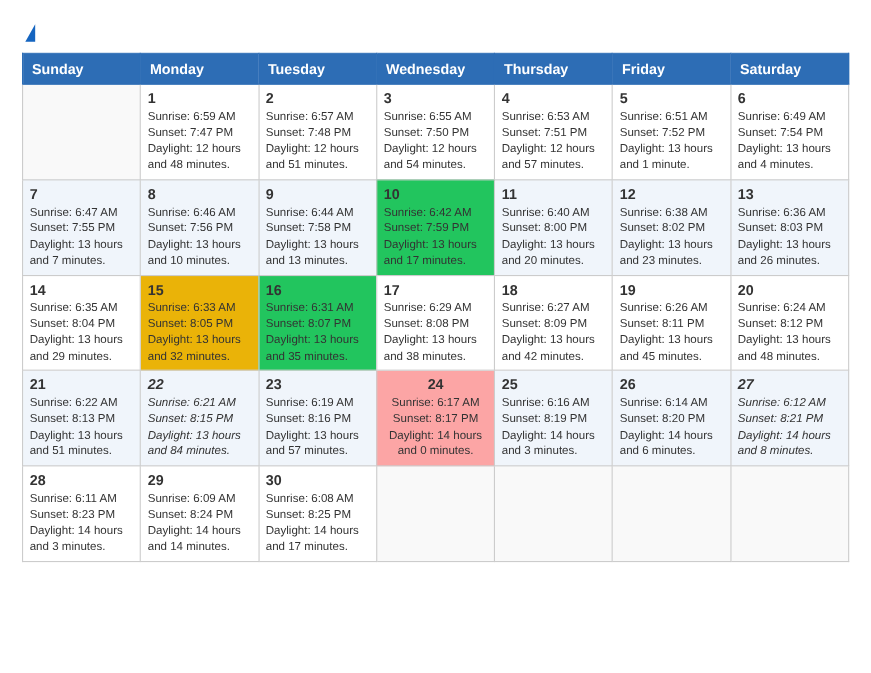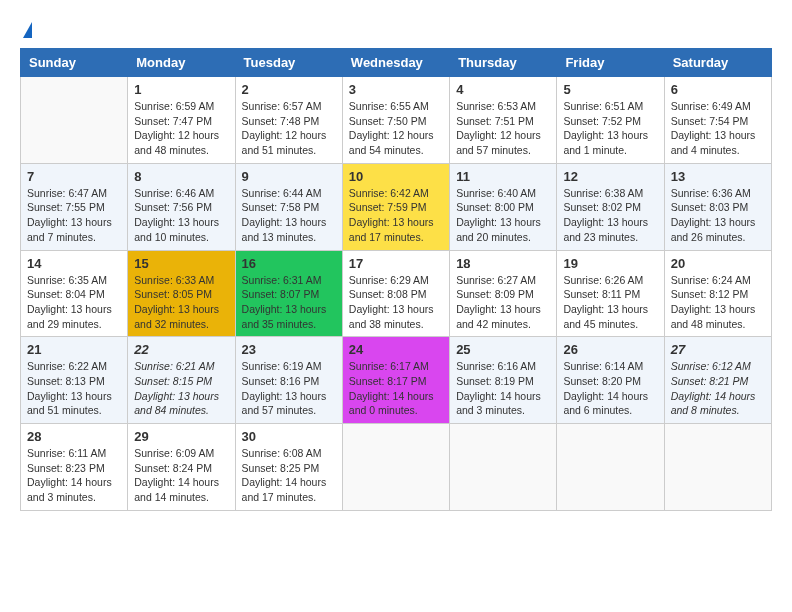--- a/index.html
+++ b/index.html
@@ -138,21 +138,21 @@
           <div class="day-info"><span>Sunrise: 6:47 AM</span><br><span>Sunset: 7:55 PM</span><br><span>Daylight: 13 hours and 7 minutes.</span></div>
         </td>
         <td style="background-color: rgb(240, 245, 251);">
           <span class="day-number">8</span>
           <div class="day-info"><span>Sunrise: 6:46 AM</span><br><span>Sunset: 7:56 PM</span><br><span>Daylight: 13 hours and 10 minutes.</span></div>
         </td>
         <td style="background-color: rgb(240, 245, 251);">
           <span class="day-number">9</span>
           <div class="day-info"><span>Sunrise: 6:44 AM</span><br><span>Sunset: 7:58 PM</span><br><span>Daylight: 13 hours and 13 minutes.</span></div>
         </td>
-        <td style="background-color: #fde047;">
+        <td style="background-color: #22c55e;">
           <span class="day-number">10</span>
           <div class="day-info"><span>Sunrise: 6:42 AM</span><br><span>Sunset: 7:59 PM</span><br><span>Daylight: 13 hours and 17 minutes.</span></div>
         </td>
         <td style="background-color: rgb(240, 245, 251);">
           <span class="day-number">11</span>
           <div class="day-info"><span>Sunrise: 6:40 AM</span><br><span>Sunset: 8:00 PM</span><br><span>Daylight: 13 hours and 20 minutes.</span></div>
         </td>
         <td style="background-color: rgb(240, 245, 251);">
           <span class="day-number">12</span>
           <div class="day-info"><span>Sunrise: 6:38 AM</span><br><span>Sunset: 8:02 PM</span><br><span>Daylight: 13 hours and 23 minutes.</span></div>
@@ -198,21 +198,21 @@
           <div class="day-info"><span>Sunrise: 6:22 AM</span><br><span>Sunset: 8:13 PM</span><br><span>Daylight: 13 hours and 51 minutes.</span></div>
         </td>
         <td style="background-color: rgb(240, 245, 251); font-style: italic;">
           <span class="day-number">22</span>
           <div class="day-info"><span>Sunrise: 6:21 AM</span><br><span>Sunset: 8:15 PM</span><br><span>Daylight: 13 hours and 84 minutes.</span></div>
         </td>
         <td style="background-color: rgb(240, 245, 251);">
           <span class="day-number">23</span>
           <div class="day-info"><span>Sunrise: 6:19 AM</span><br><span>Sunset: 8:16 PM</span><br><span>Daylight: 13 hours and 57 minutes.</span></div>
         </td>
-        <td style="background-color: #d946ef;">
+        <td style="background-color: #fca5a5; text-align: center;">
           <span class="day-number">24</span>
           <div class="day-info"><span>Sunrise: 6:17 AM</span><br><span>Sunset: 8:17 PM</span><br><span>Daylight: 14 hours and 0 minutes.</span></div>
         </td>
         <td style="background-color: rgb(240, 245, 251);">
           <span class="day-number">25</span>
           <div class="day-info"><span>Sunrise: 6:16 AM</span><br><span>Sunset: 8:19 PM</span><br><span>Daylight: 14 hours and 3 minutes.</span></div>
         </td>
         <td style="background-color: rgb(240, 245, 251);">
           <span class="day-number">26</span>
           <div class="day-info"><span>Sunrise: 6:14 AM</span><br><span>Sunset: 8:20 PM</span><br><span>Daylight: 14 hours and 6 minutes.</span></div>

